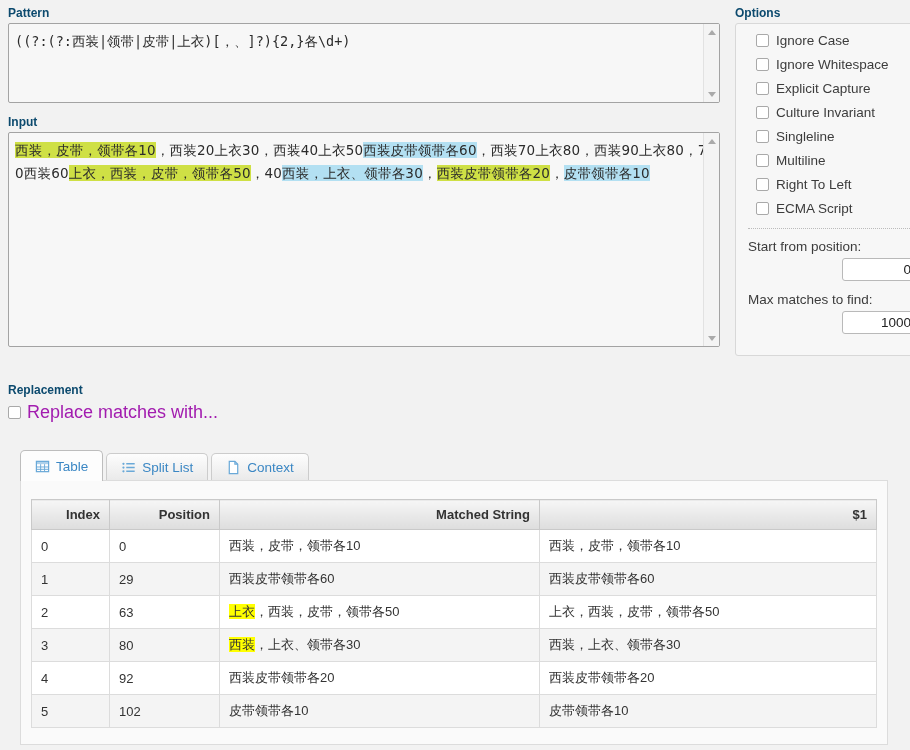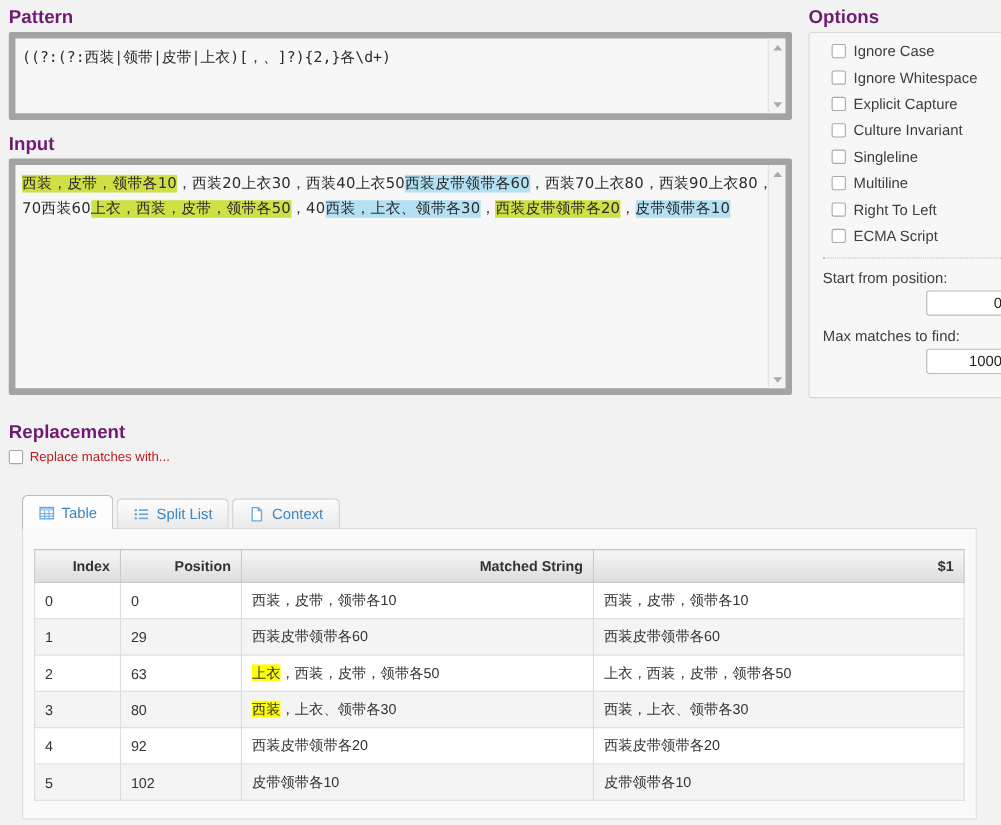--- a/index.html
+++ b/index.html
@@ -10,36 +10,36 @@
     font-family: "Liberation Sans", sans-serif;
     font-size: 13px;
     color: #333;
     overflow: hidden;
   }
   .page { position: relative; width: 910px; height: 750px; }
 
   
   .section-label {
     font-weight: bold;
-    font-size: 17px;
-    color: #701a75;
+    font-size: 12px;
+    color: #0c4a6e;
     margin-bottom: 3px;
   }
 
   
   .left-col {
     position: absolute;
     left: 8px; top: 6px;
     width: 712px;
   }
 
   .text-box {
     position: relative;
     background: #f7f7f7;
-    border: 6px solid #a3a3a3;
+    border: 1px solid #a3a3a3;
     border-radius: 2px;
     overflow: hidden;
   }
   .text-box .content {
     padding: 6px 8px 6px 6px;
     font-family: "DejaVu Sans Mono", "Liberation Mono", monospace;
     font-size: 13.5px;
     line-height: 23px;
     color: #2b2b2b;
     white-space: pre-wrap;
@@ -85,21 +85,21 @@
   .replacement { position: absolute; left: 8px; top: 383px; width: 500px; }
   .check-row { display: flex; align-items: center; margin-top: 5px; }
   .cb {
     width: 13px; height: 13px;
     border: 1px solid #a9a9a9;
     background: #fff;
     border-radius: 2px;
     display: inline-block;
     flex: 0 0 auto;
   }
-  .check-row .lbl { margin-left: 6px; font-size: 12px; color: #b91c1c; }
+  .check-row .lbl { margin-left: 6px; font-size: 18px; color: #a21caf; }
 
   
   .options-col { position: absolute; left: 735px; top: 6px; width: 194px; }
   .options-panel {
     background: #f7f7f7;
     border: 1px solid #d8d8d8;
     border-radius: 3px;
     padding: 9px 10px 10px 10px;
   }
   .opt-row { display: flex; align-items: center; margin-bottom: 9px; padding-left: 10px; }

